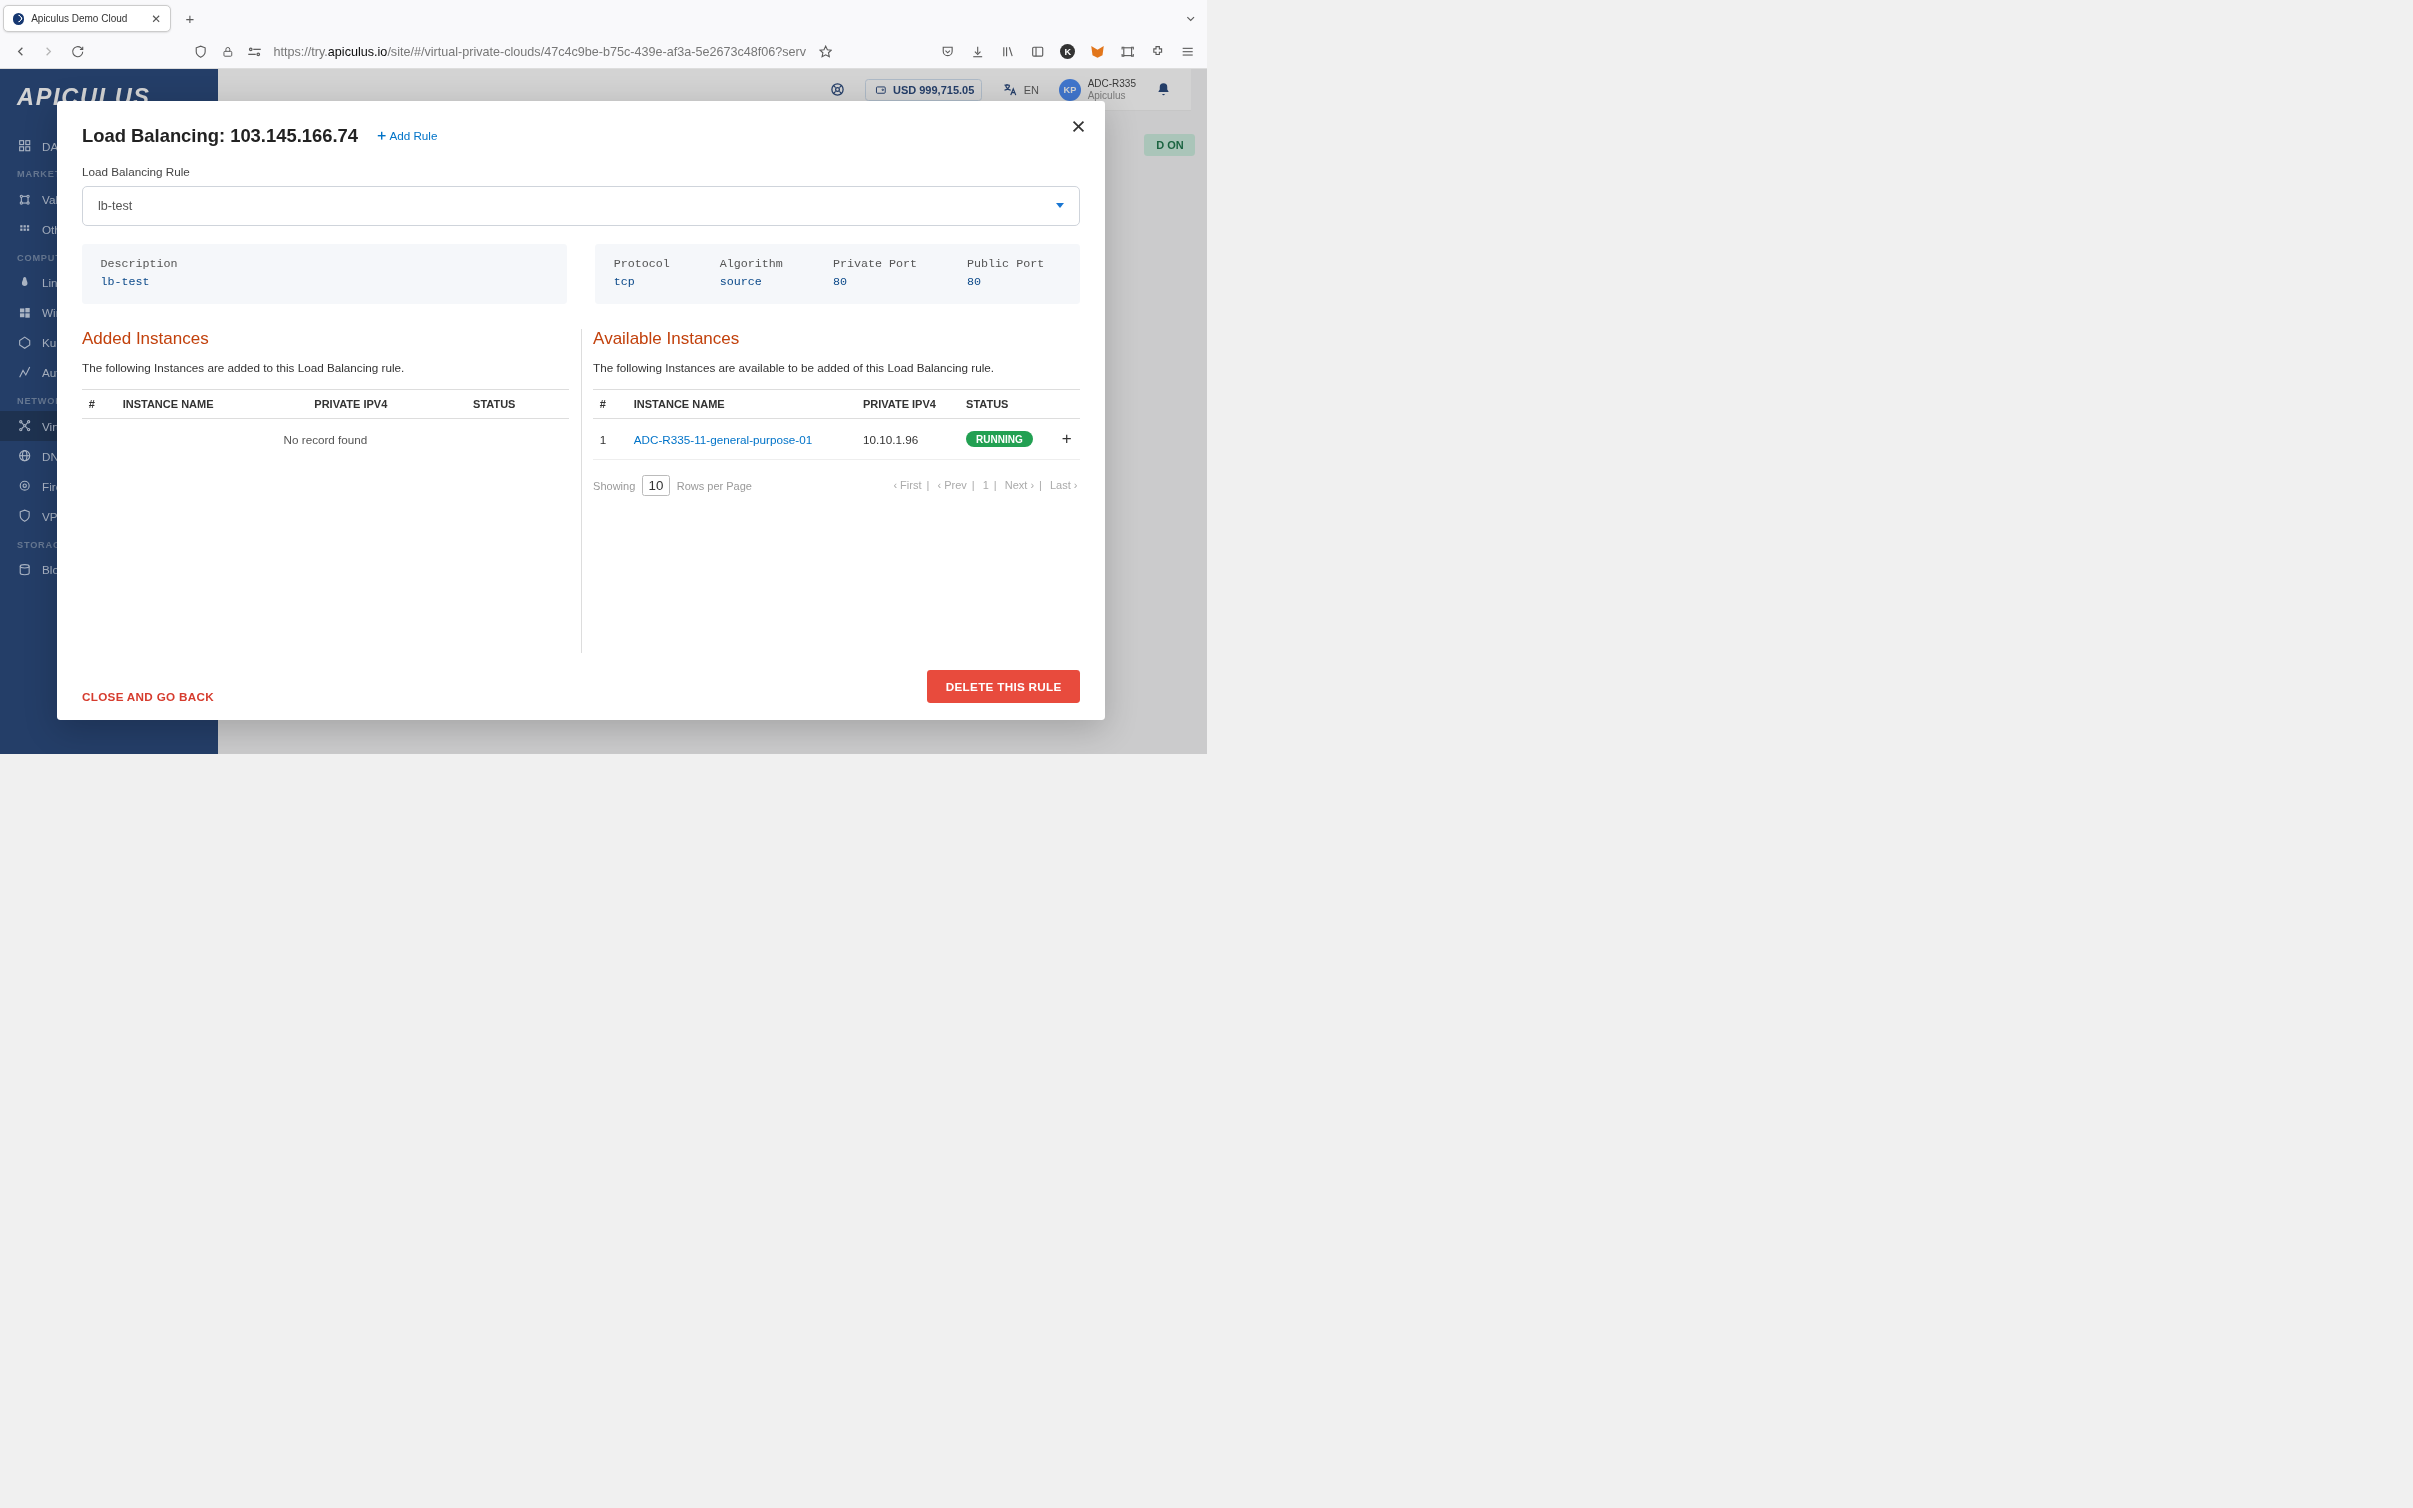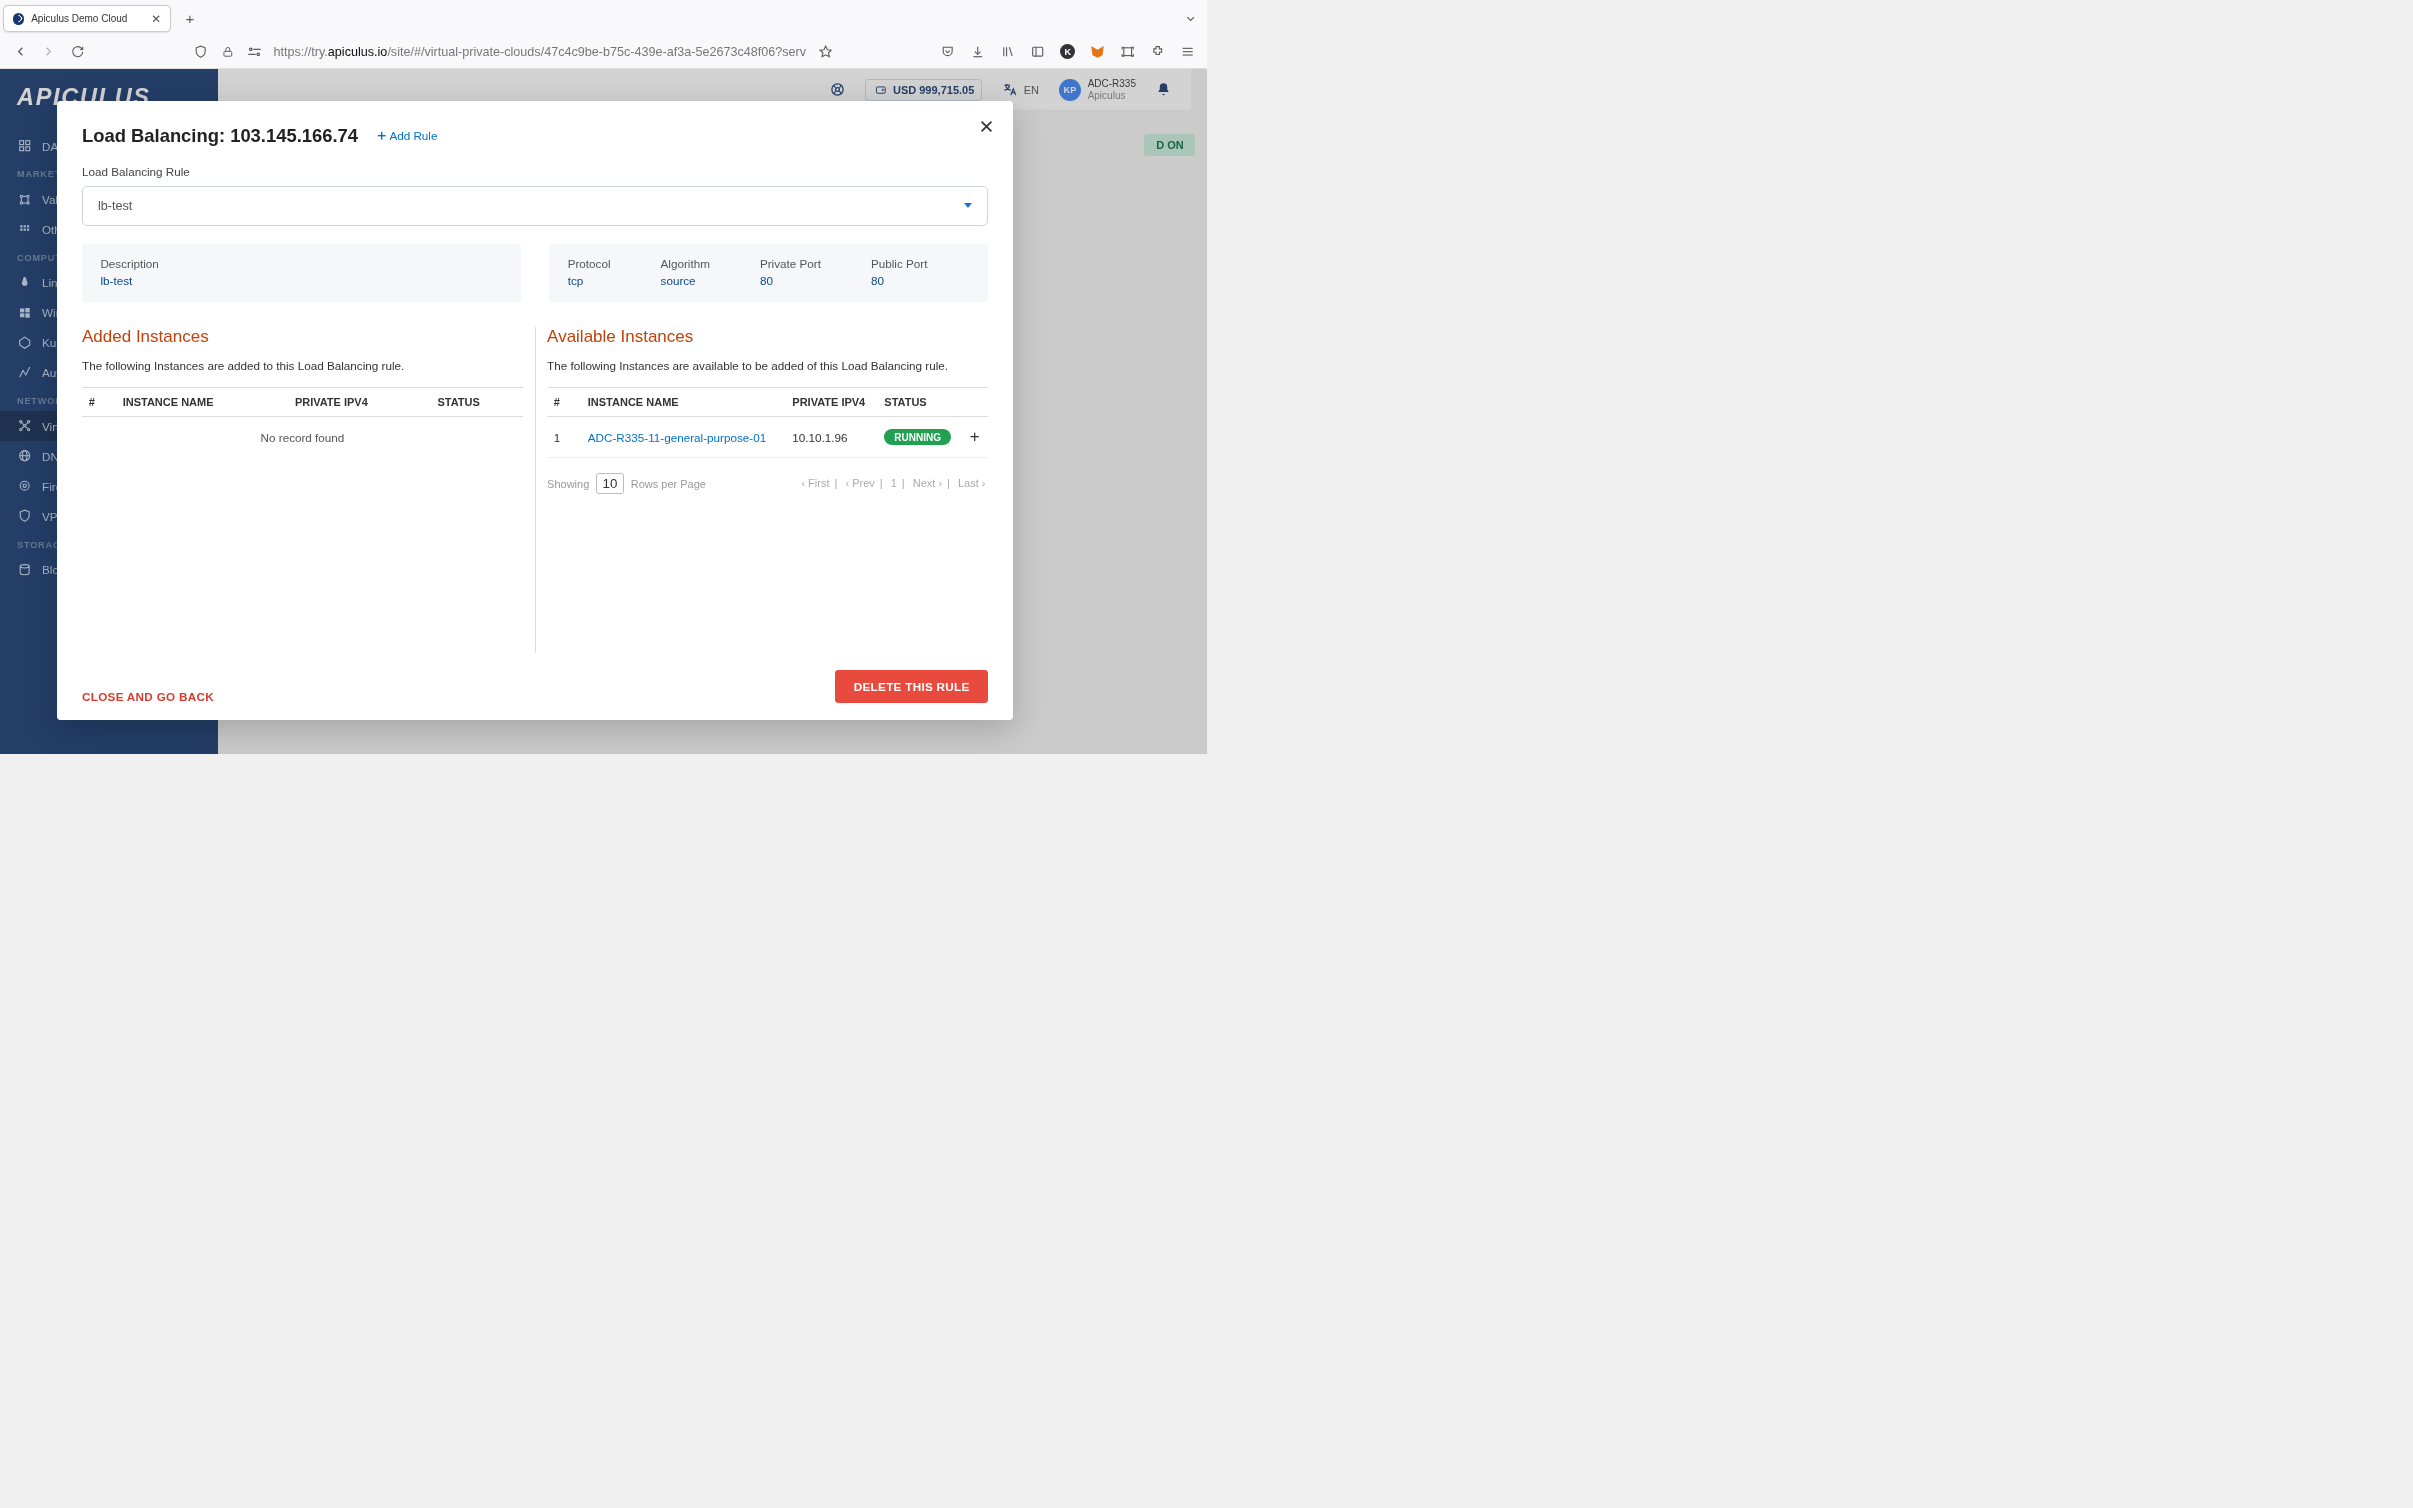--- a/index.html
+++ b/index.html
@@ -43,31 +43,31 @@
     .side-item { display:flex; align-items:center; gap:10px; padding:7.5px 17px; font-size:11.7px; color:#c8d6ea; cursor:pointer; }
     .side-item.active { background:#0e2851; }
     .side-icon { width:15px; height:15px; display:flex; align-items:center; justify-content:center; flex-shrink:0; }
 
     
     .main-bg { position:absolute; top:69px; left:218px; right:0; bottom:0; background:#f4f5f6; }
     .toggle-chip { position:absolute; top:91px; right:11.7px; background:#c9eddc; color:#0a6b3d; border-radius:3.4px; padding:5px 11.7px; font-size:11px; font-weight:600; }
     .dim { position:absolute; top:69px; left:0; right:0; bottom:0; background:rgba(80,80,80,.25); }
 
     
-    .modal { position:absolute; top:101px; left:57px; width:956px; bottom:34px; background:#fff; border-radius:3.4px; box-shadow:0 8.4px 34px rgba(0,0,0,.2); padding: 23.5px 25px 17px; display:flex; flex-direction:column; }
+    .modal { position:absolute; top:101px; left:57px; width:1048px; bottom:34px; background:#fff; border-radius:3.4px; box-shadow:0 8.4px 34px rgba(0,0,0,.2); padding: 23.5px 25px 17px; display:flex; flex-direction:column; }
     .modal-header { display:flex; align-items:center; gap:17px; }
     .modal-title { font-size:18.4px; font-weight:600; color:#222; }
     .add-rule { display:flex; align-items:center; gap:1px; color:#0073c8; font-size:11.7px; font-weight:500; cursor:pointer; }
     .modal-close { position:absolute; top:17px; right:18.4px; cursor:pointer; color:#333; }
     
     .field-label { font-size:11.7px; color:#444; margin-top:18.4px; }
     .select-box { margin-top:8.4px; border:0.8px solid #cfd4db; border-radius:5px; padding:11.7px 15px; display:flex; align-items:center; justify-content:space-between; cursor:pointer; font-size:12.6px; color:#555; }
     .caret-down { width:0; height:0; border-left:4.2px solid transparent; border-right:4.2px solid transparent; border-top:5px solid #1976d2; }
 
-    .info-row { display:flex; gap:28.5px; margin-top:18.4px; }
+    .info-row { display:flex; gap:28.5px; margin-top:18.4px;font-family:Liberation Mono, monospace; }
     .info-card { background:#f5f7fa; border-radius:3.4px; padding:13.4px 18.4px 15px; flex:1; }
     .info-card.right { display:flex; gap:50px; }
     .info-block .info-label { font-size:11.7px; color:#555; }
     .info-block .info-value { font-size:11.7px; color:#0c4a8a; font-weight:500; margin-top:3.4px; }
 
     .instances-row { display:flex; gap:6.7px; margin-top:25px; flex:1; }
     .instances-col { flex:1; }
     .divider { width:0.8px; background:#ddd; margin:0 5px; }
     .section-title { font-size:17px; font-weight:500; color:#c2410c; }
     .section-desc { font-size:11.7px; color:#333; margin-top:11.7px; }

